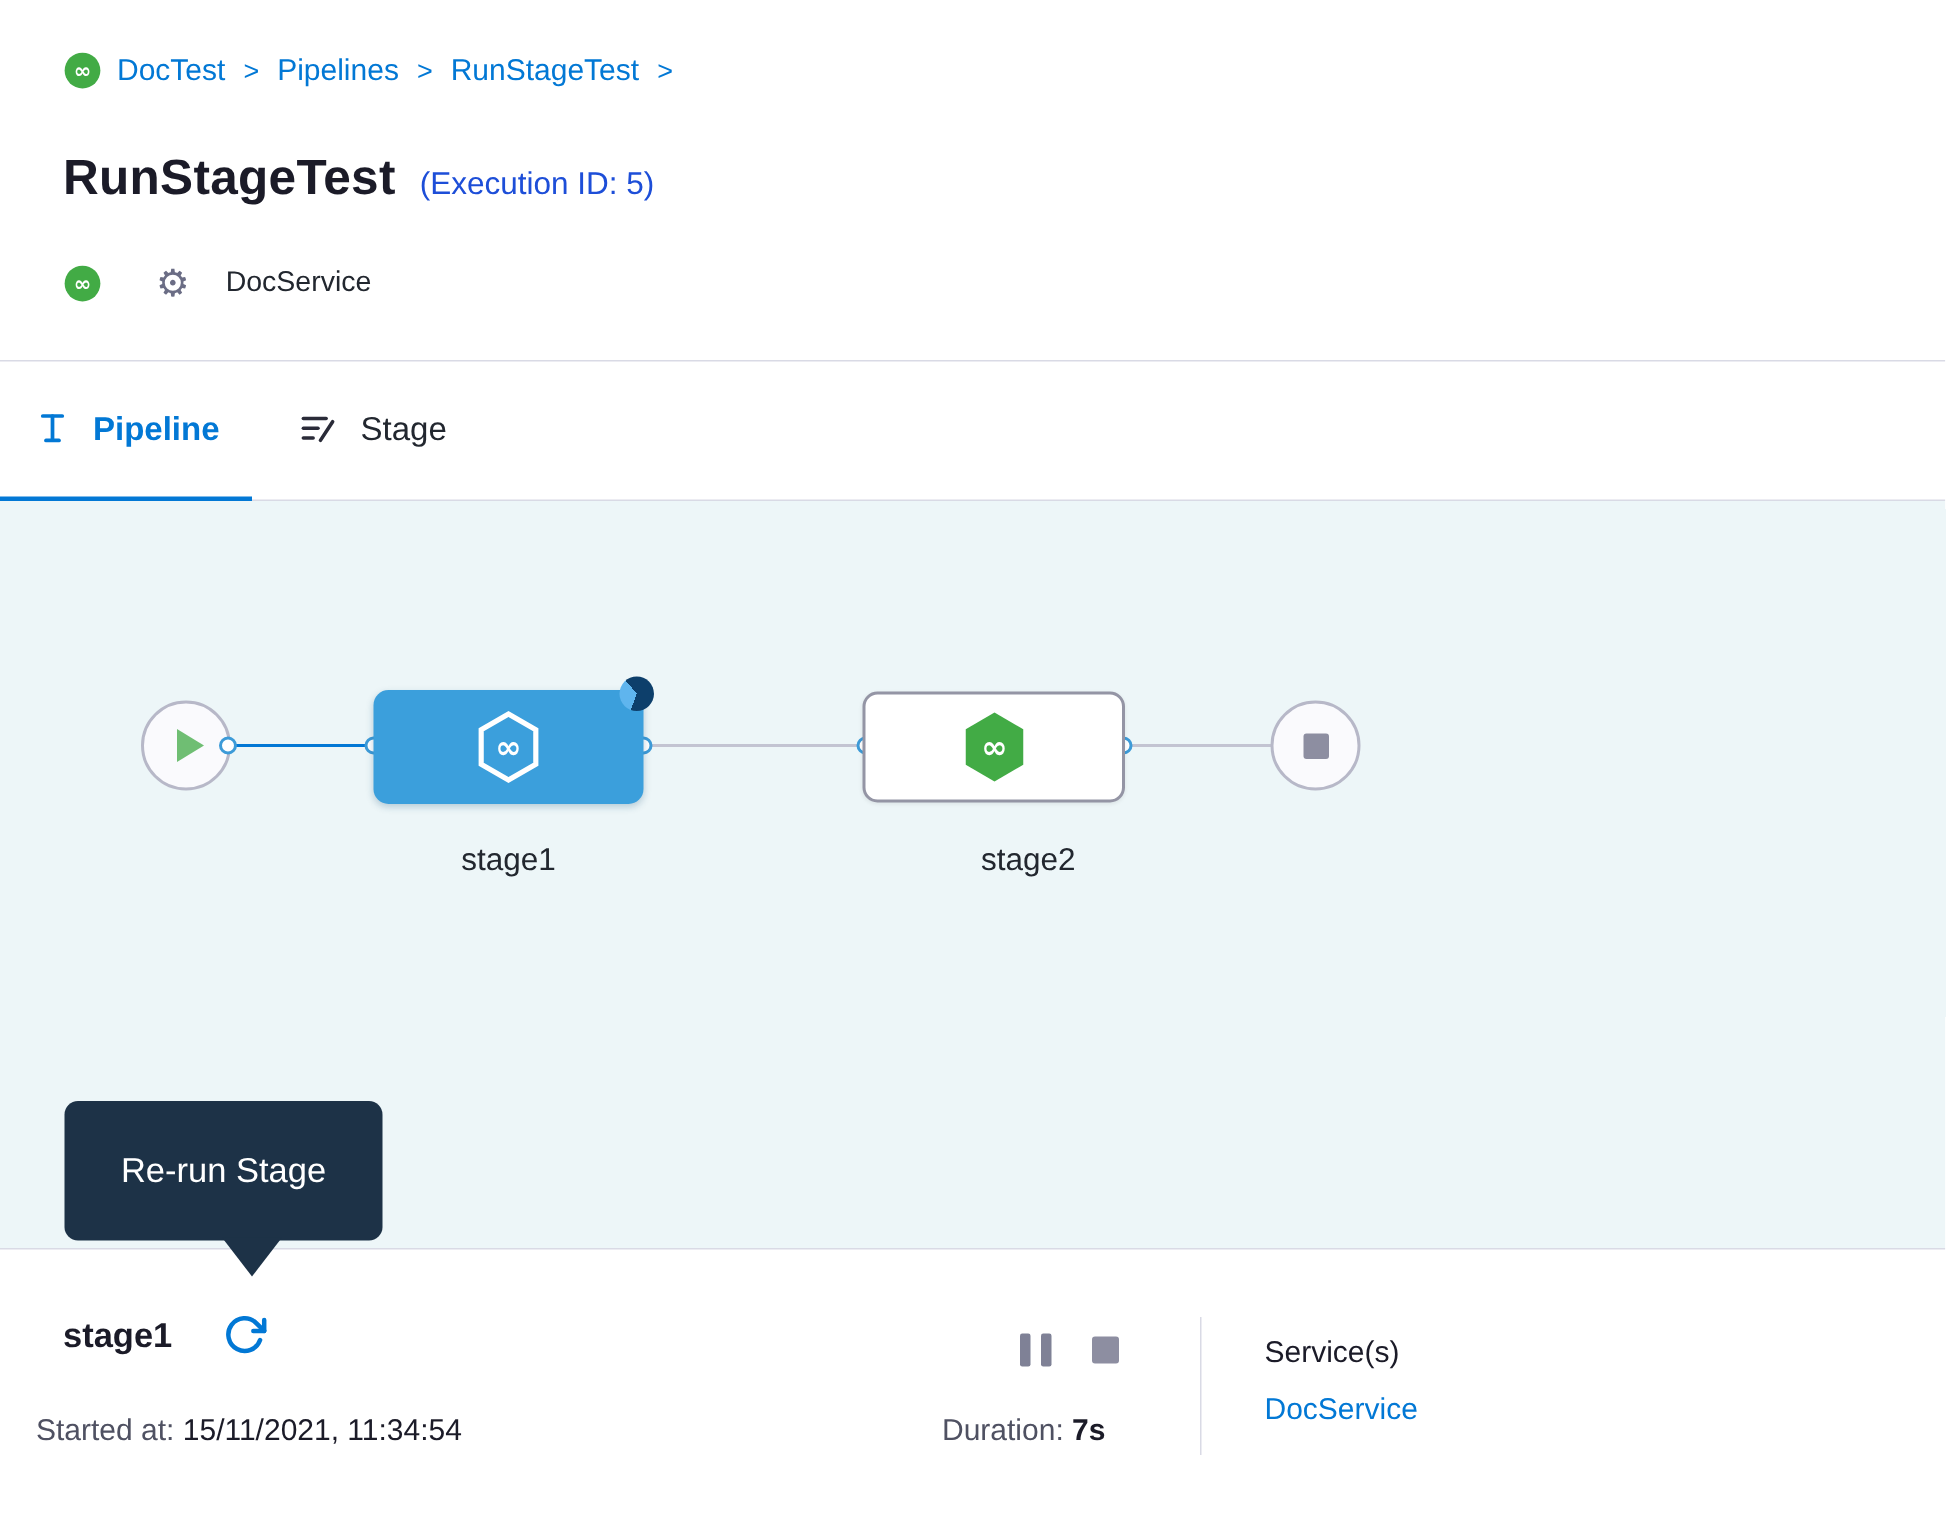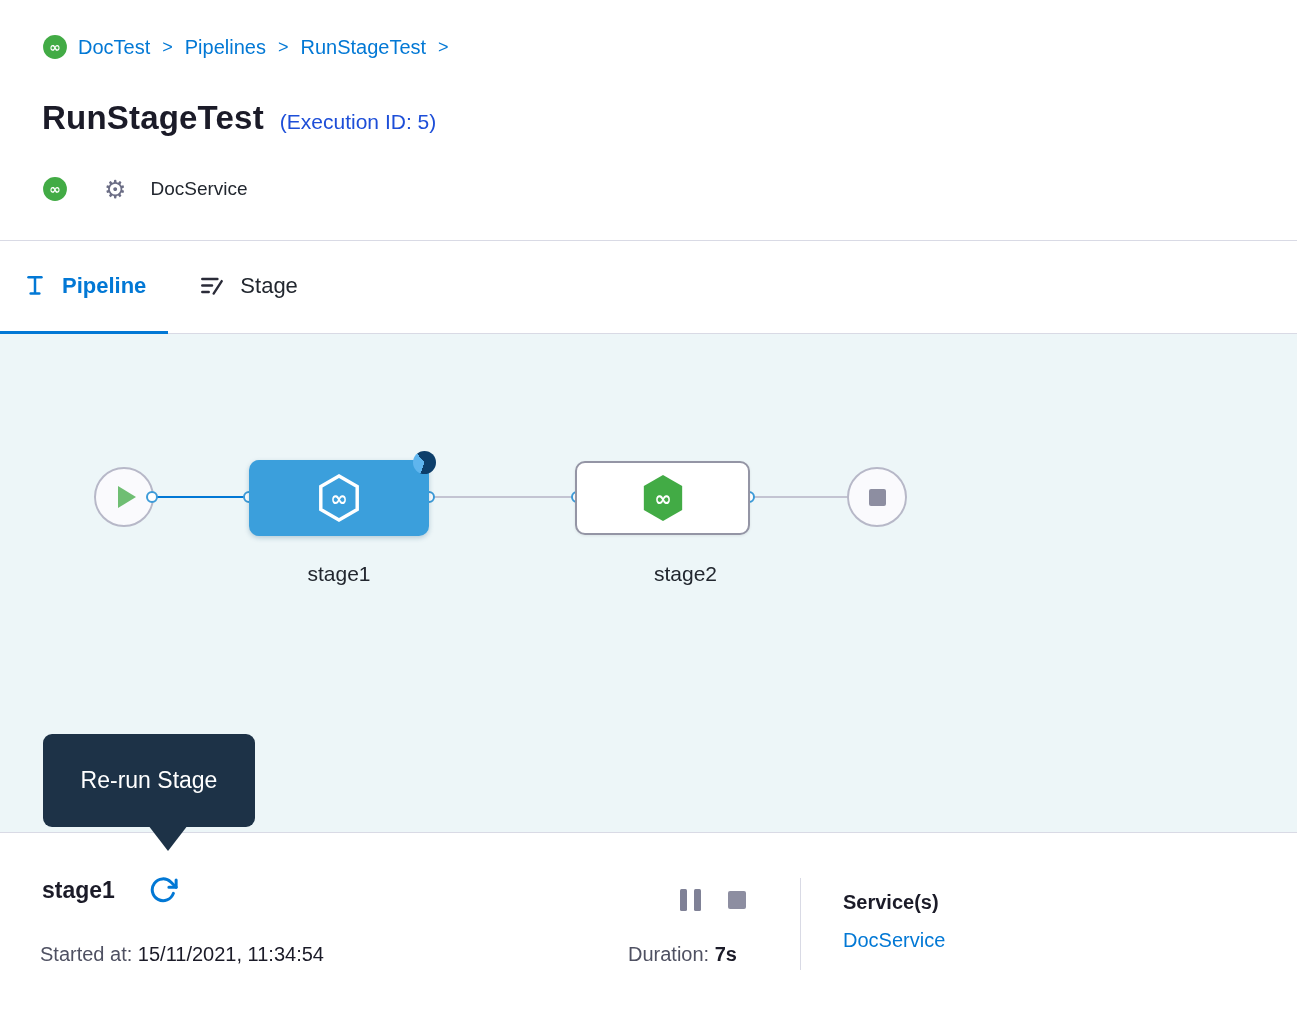--- a/index.html
+++ b/index.html
@@ -73,31 +73,31 @@
              background:#1d3247; border-radius:9px; color:#fff; font-size:23px;
              display:flex; align-items:center; justify-content:center; z-index:5; }
   .tooltip-tail { position:absolute; left:105px; top:91px; width:0; height:0;
                   border-left:20px solid transparent; border-right:20px solid transparent;
                   border-top:26px solid #1d3247; }
 
   
   .footer { position:relative; height:179px; border-top:1px solid #d9dae5; background:#fff; }
   .footer-stage-name { position:absolute; left:42px; top:44px; font-size:23px; font-weight:700; color:#1b1b28; }
   .rerun-btn { position:absolute; left:148px; top:42px; width:30px; height:30px; cursor:pointer; }
-  .started-line { position:absolute; left:40px; top:110px; font-size:20px; }
+  .started-line { position:absolute; left:24px; top:110px; font-size:20px; }
   .txt-gray { color:#4f5162; }
   .txt-dark { color:#1b1b28; }
   .pause-btn { position:absolute; left:680px; top:56px; display:flex; gap:7px; cursor:pointer; }
   .pause-bar { width:7px; height:22px; background:#7f8196; border-radius:1.5px; }
   .stop-btn { position:absolute; left:728px; top:58px; width:18px; height:18px;
               background:#8d8ea1; border-radius:2px; cursor:pointer; }
   .duration-line { position:absolute; left:628px; top:110px; font-size:20px; }
   .duration-value { font-weight:700; }
   .v-divider { position:absolute; left:800px; top:45px; width:1px; height:92px; background:#d9dae5; }
-  .services-label { position:absolute; left:843px; top:58px; font-size:20px; font-weight:700; color:#1b1b28; }
+  .services-label { position:absolute; left:843px; top:58px; font-size:20px; font-weight:400; color:#1b1b28; }
   .service-link { position:absolute; left:843px; top:96px; font-size:20px; color:#0278d5;
                   text-decoration:none; cursor:pointer; }
 </style>
 </head>
 <body>
 
 <div class="page">
 
   <div class="header">
     <div class="breadcrumb">

